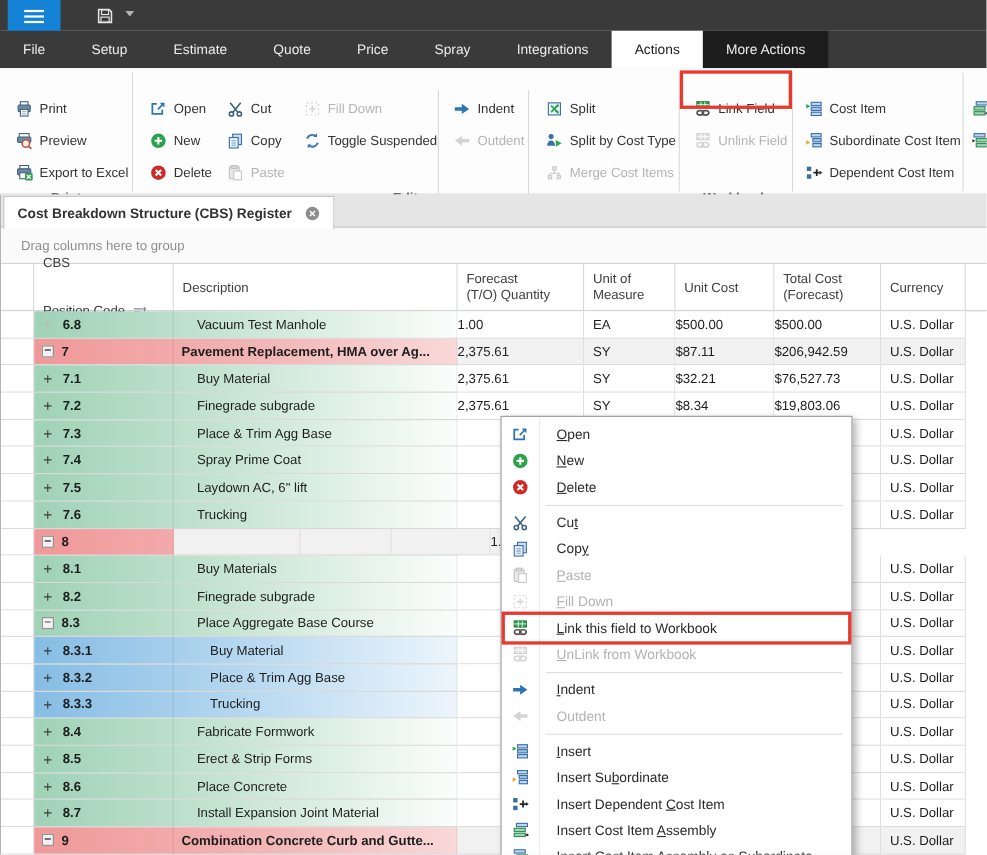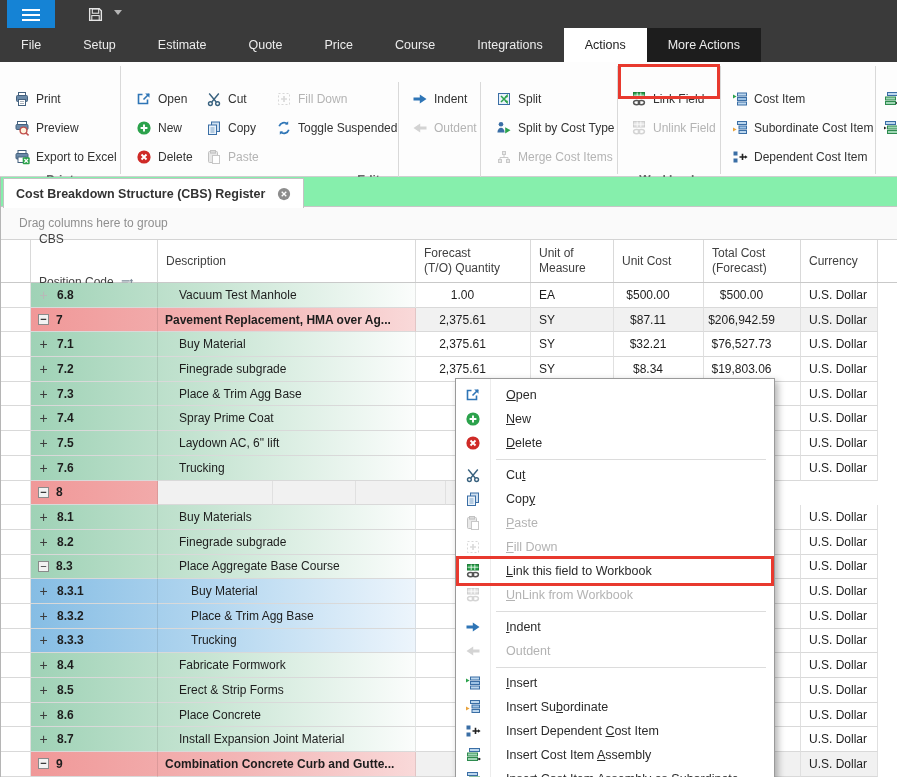--- a/index.html
+++ b/index.html
@@ -26,41 +26,41 @@
   .rcol { position:absolute; top:6px; }
   .rbtn { display:flex; align-items:center; gap:6px; height:29px; padding:0 4px; white-space:nowrap; cursor:pointer; color:#333; }
   .rbtn .icon { width:16px; height:16px; display:inline-flex; }
   .rbtn.disabled { color:#b4b4b4; cursor:default; }
   .disabled svg { filter:grayscale(1) opacity(.55); }
   .rdivider { position:absolute; top:4px; bottom:2px; width:1px; background:#d9d9d9; }
   .red-box { position:absolute; border:3px solid var(--red,#e8392e); pointer-events:none; z-index:30; }
 
   
   .lower { position:absolute; left:0; top:177px; width:897px; height:600px; border-left:1px solid #b5b5b5; background:#fff; }
-  .tabstrip { position:relative; height:30px; background:#86efac; border-bottom:1px solid #c6c6c6; }
+  .tabstrip { position:relative; height:30px; background:#e5e5e5; border-bottom:1px solid #c6c6c6; }
   .doc-tab { position:absolute; left:2px; top:1px; height:30px; background:#fff; border:1px solid #c3c3c3; border-bottom:none; display:flex; align-items:center; padding:0 12px; font-weight:bold; font-size:12.5px; color:#333; cursor:pointer; }
   .tab-close { margin-left:12px; width:14px; height:14px; display:inline-flex; cursor:pointer; }
 
   
   .groupby { height:33px; background:#fafafa; border-bottom:1px solid #d4d4d4; display:flex; align-items:center; padding-left:18px; color:#8f8f8f; font-size:12px; }
 
   
   .grid-header { display:flex; height:43px; background:#fff; border-bottom:1px solid #c9c9c9; }
   .h-cell { border-right:1px solid #d9d9d9; display:flex; flex-direction:column; justify-content:center; padding-left:8px; color:#404040; font-size:12px; line-height:15px; cursor:pointer; }
   .h-cell .sortwrap { display:inline-flex; align-items:center; gap:6px;margin-top:28px; }
   .grid-body { position:relative; }
   .grow { position:relative; height:24.7px; }
   .band { position:absolute; left:30px; width:385px; top:0; bottom:0; z-index:0; }
   .tone-green { background:linear-gradient(90deg, var(--row-green,#9fd2b6) 0%, #c6e4d2 45%, #fbfdfc 100%); }
   .tone-red   { background:linear-gradient(90deg, var(--row-red,#f09898) 0%, #f3b6b6 55%, #f9d9d9 100%); }
   .tone-blue  { background:linear-gradient(90deg, var(--row-blue,#86bde4) 0%, #b6d8f0 50%, #edf5fc 100%); }
   .gcell { position:relative; z-index:1; height:100%; display:flex; align-items:center; border-bottom:1px solid #d9d9d9; border-right:1px solid rgba(0,0,0,.09); font-size:12px; color:#1d1d1d; overflow:hidden; white-space:nowrap; }
   .gcell.white { background:#fff; border-right:1px solid #e0e0e0; }
   .gcell.gray { background:#f1f1f1; border-right:1px solid #e0e0e0; }
-  .gcell.num { justify-content:center; padding-right:21px; }
+  .gcell.num { justify-content:flex-start; padding-right:21px; }
   .gcell.pad { padding-left:8px; }
   .grow.bold .gcell.code, .grow.bold .gcell.desc { font-weight:bold; }
   .exp { width:13px; margin-left:6px; display:inline-flex; align-items:center; justify-content:center; cursor:pointer; flex:none; }
   .exp.plus { font-size:14px; color:#3c3c3c; font-weight:400; }
   .exp.plus.light { color:#b9b9b9; }
   .exp.minus { width:11px; height:11px; border:1px solid #8a8a8a; background:#f2f2f2; font-size:11px; line-height:9px; color:#333; margin-left:7px; }
   .codetext { margin-left:7px;font-weight:bold; }
   .lv0 { padding-left:7px; } .lv1 { padding-left:21px; } .lv2 { padding-left:33px; }
 
   
@@ -92,21 +92,21 @@
     </div>
     <div class="qat-caret"></div>
   </div>
 
   <div class="menubar" id="menubar">
       <div class="menu-tab">File</div>
       <div class="menu-tab">Setup</div>
       <div class="menu-tab">Estimate</div>
       <div class="menu-tab">Quote</div>
       <div class="menu-tab">Price</div>
-      <div class="menu-tab">Course</div>
+      <div class="menu-tab">Spray</div>
       <div class="menu-tab">Integrations</div>
       <div class="menu-tab active">Actions</div>
       <div class="menu-tab dark">More Actions</div>
     </div>
 
   <div class="ribbon" id="ribbon">
       <div class="rgroup" style="left: 0px; width: 120px;">
         <div class="rcol" style="left: 10px;">
           <div class="rbtn">
             <span class="icon">

